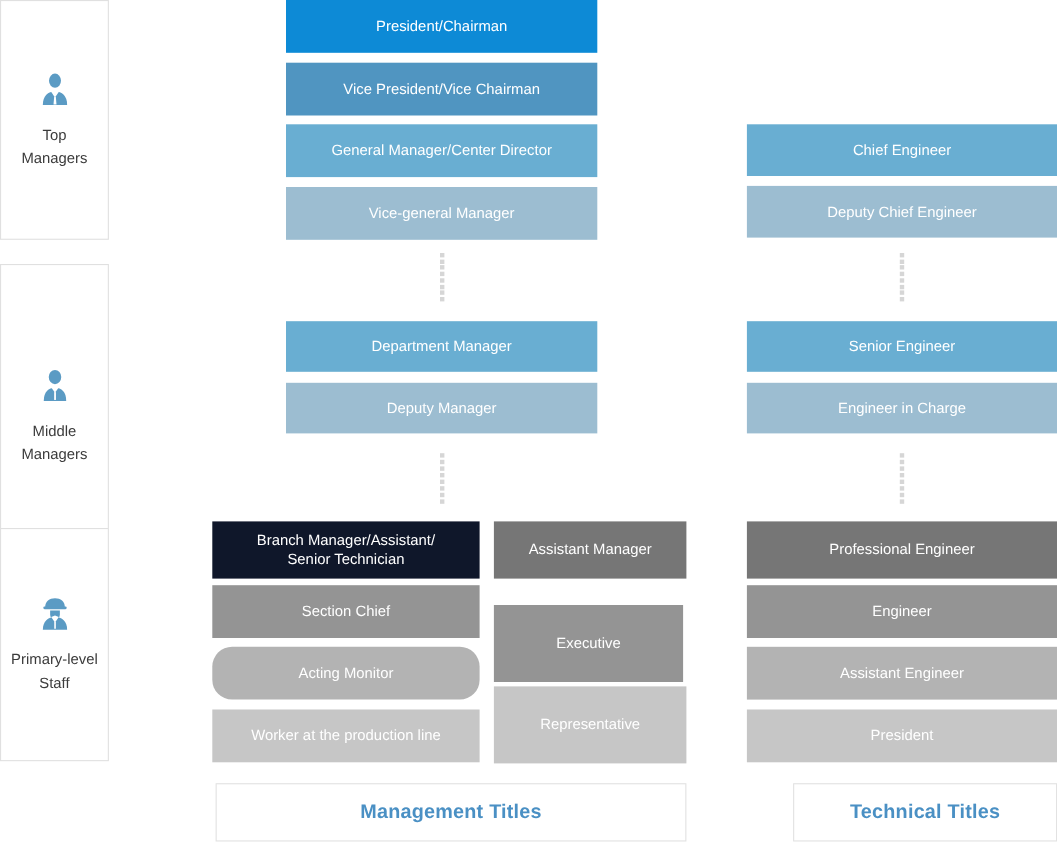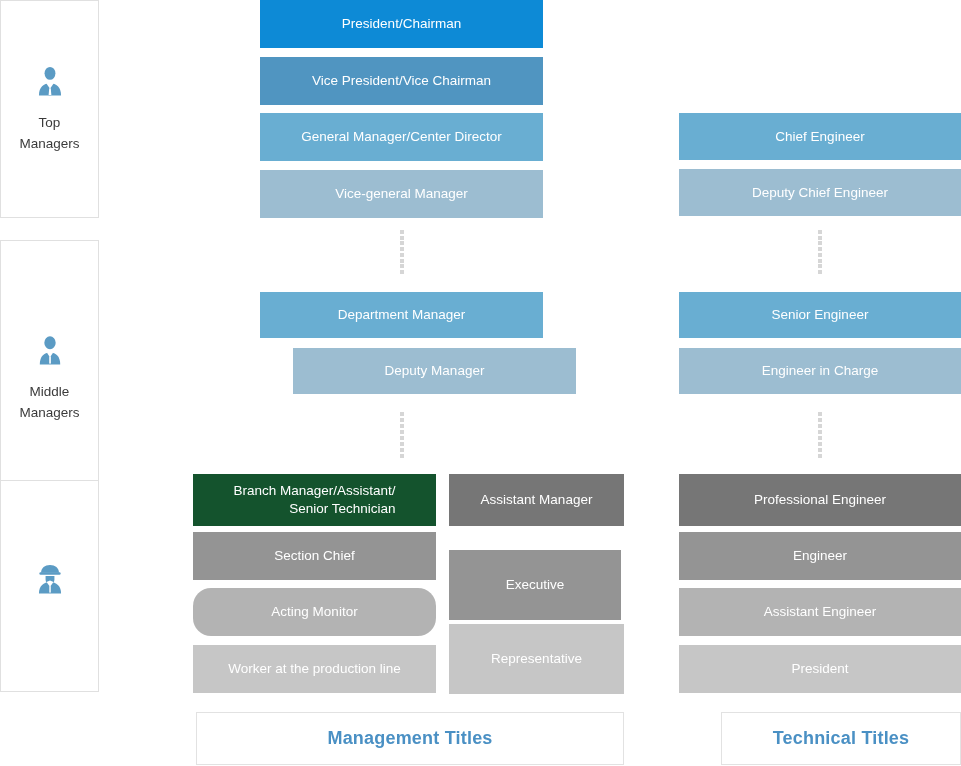--- a/index.html
+++ b/index.html
@@ -47,21 +47,21 @@
     white-space: pre-line;
   }
 
   
   .box {
     position: absolute;
     box-sizing: border-box;
     display: flex;
     align-items: center;
     justify-content: center;
-    text-align: right;
+    text-align: center;
     color: #ffffff;
     font-size: 13.5px;
     line-height: 18px;
     padding: 0 24px;
     white-space: pre-line;
   }
 
   
   .dots {
     position: absolute;
@@ -124,31 +124,33 @@
       </div>
       <div class="level-card" style="top: 480px; height: 212px;">
         <span class="level-icon"><svg viewBox="0 0 40 40" width="34" height="34">
             <path d="M9.5 12.6 C9.5 6.8 14 3.4 20 3.4 C26 3.4 30.5 6.8 30.5 12.6 Z" fill="#5b9bc4"></path>
             <rect x="7.5" y="12.2" width="25" height="2.8" rx="1.4" fill="#5b9bc4"></rect>
             <path d="M14.8 16.4 h10.4 v4.6 a5.2 5.2 0 0 1 -10.4 0 Z" fill="#5b9bc4"></path>
             <path d="M7 37 C7 28 12.5 23.4 20 23.4 C27.5 23.4 33 28 33 37 Z" fill="#5b9bc4"></path>
             <path d="M15.9 23.4 L20 29.2 L24.1 23.4 L20 21.8 Z" fill="#ffffff"></path>
             <rect x="19.2" y="28.4" width="1.7" height="7.6" fill="#ffffff"></rect>
           </svg></span>
+        <div class="level-label">Primary-level
+Staff</div>
       </div>
     </div>
 
   <div id="boxes-layer">
       <div class="box" style="left: 260px; width: 283px; top: 0px; height: 48px; background: rgb(13, 138, 214);">President/Chairman</div>
       <div class="box" style="left: 260px; width: 283px; top: 57px; height: 48px; background: rgb(80, 149, 193);">Vice President/Vice Chairman</div>
       <div class="box" style="left: 260px; width: 283px; top: 113px; height: 48px; background: rgb(105, 174, 210);">General Manager/Center Director</div>
       <div class="box" style="left: 260px; width: 283px; top: 170px; height: 48px; background: rgb(156, 189, 209);">Vice-general Manager</div>
       <div class="box" style="left: 260px; width: 283px; top: 292px; height: 46px; background: rgb(105, 174, 210);">Department Manager</div>
-      <div class="box" style="left: 260px; width: 283px; top: 348px; height: 46px; background: rgb(156, 189, 209); margin-left: 33px;">Deputy Manager</div>
-      <div class="box" style="left: 193px; width: 243px; top: 474px; height: 52px; background: #14532d;">Branch Manager/Assistant/
+      <div class="box" style="left: 260px; width: 283px; top: 348px; height: 46px; background: rgb(156, 189, 209);">Deputy Manager</div>
+      <div class="box" style="left: 193px; width: 243px; top: 474px; height: 52px; background: #0f172a;">Branch Manager/Assistant/
 Senior Technician</div>
       <div class="box" style="left: 193px; width: 243px; top: 532px; height: 48px; background: rgb(148, 148, 148);">Section Chief</div>
       <div class="box" style="left: 193px; width: 243px; top: 588px; height: 48px; background: rgb(179, 179, 179); border-radius: 18px;">Acting Monitor</div>
       <div class="box" style="left: 193px; width: 243px; top: 645px; height: 48px; background: rgb(198, 198, 198);">Worker at the production line</div>
       <div class="box" style="left: 449px; width: 175px; top: 474px; height: 52px; background: rgb(118, 118, 118);">Assistant Manager</div>
       <div class="box" style="left: 449px; width: 172px; top: 550px; height: 70px; background: rgb(148, 148, 148);">Executive</div>
       <div class="box" style="left: 449px; width: 175px; top: 624px; height: 70px; background: rgb(198, 198, 198);">Representative</div>
       <div class="box" style="left: 679px; width: 282px; top: 113px; height: 47px; background: rgb(105, 174, 210);">Chief Engineer</div>
       <div class="box" style="left: 679px; width: 282px; top: 169px; height: 47px; background: rgb(156, 189, 209);">Deputy Chief Engineer</div>
       <div class="box" style="left: 679px; width: 282px; top: 292px; height: 46px; background: rgb(105, 174, 210);">Senior Engineer</div>

